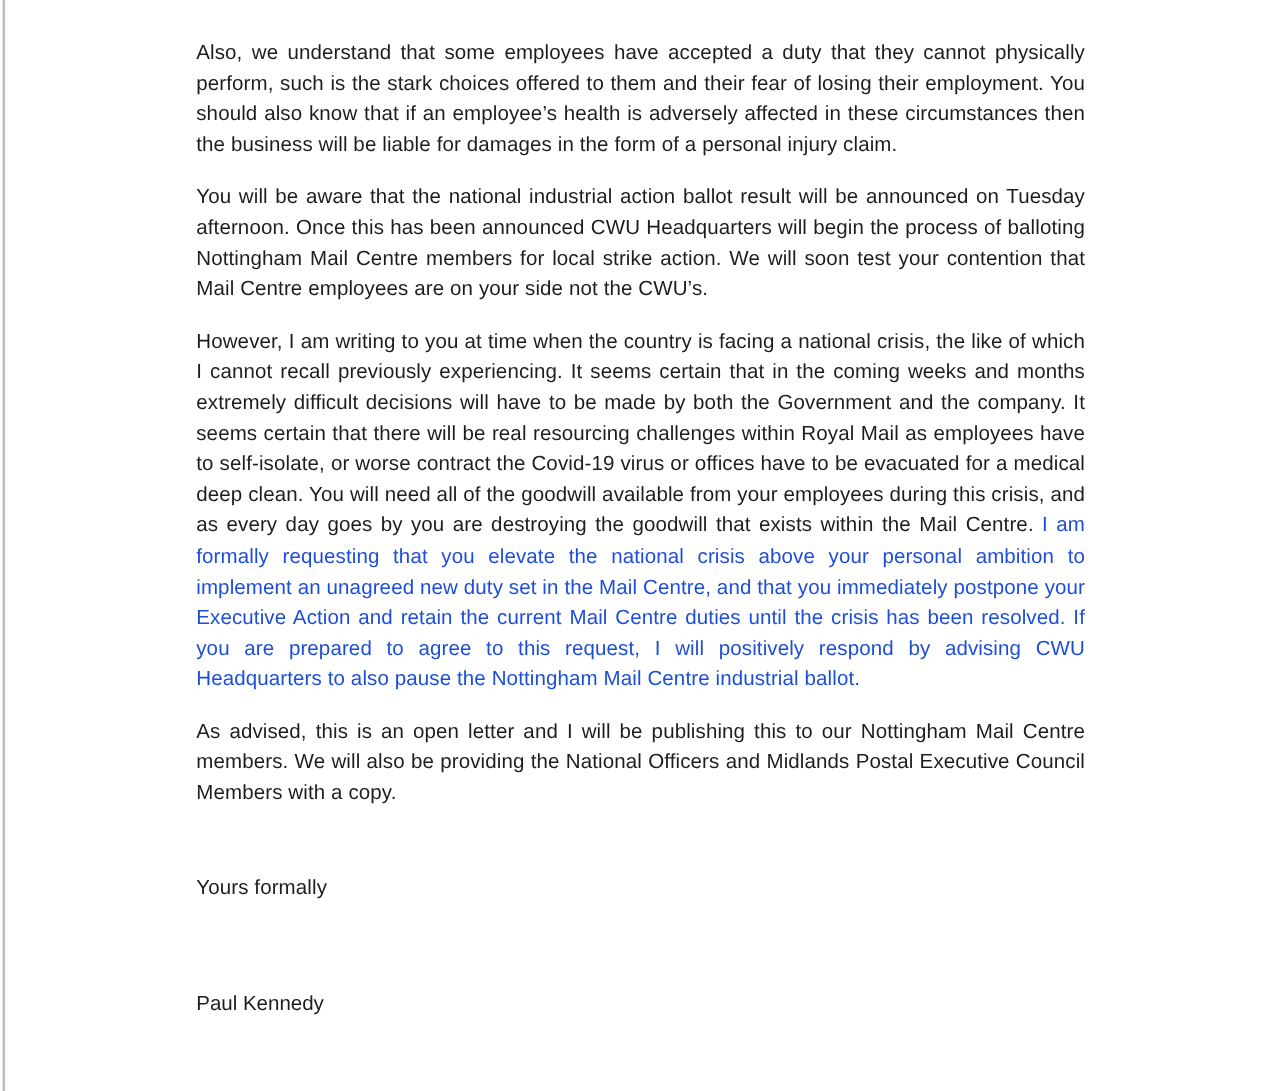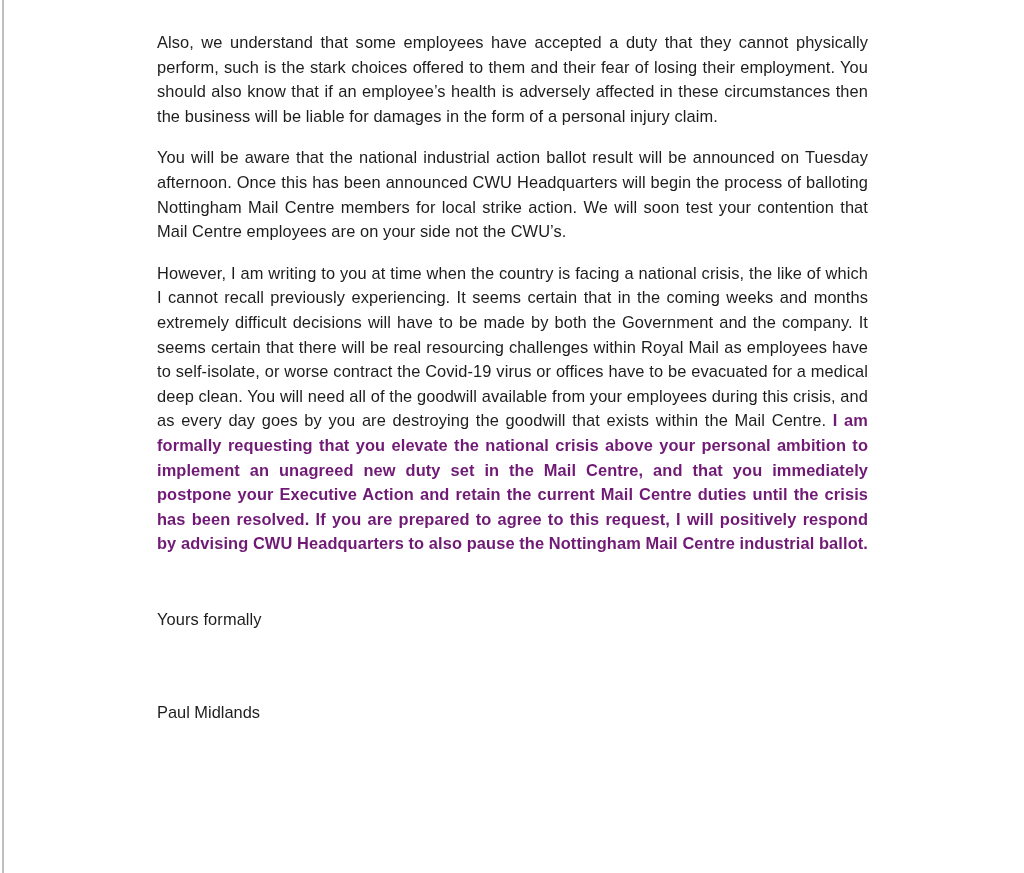--- a/index.html
+++ b/index.html
@@ -32,22 +32,22 @@
     width: 711px;
   }
   .letter-body p {
     margin: 0 0 17px 0;
     font-size: 16.4px;
     line-height: 24.6px;
     text-align: justify;
     letter-spacing: 0.1px;
   }
   .letter-body p b {
-    font-weight: bold;
-    color: #701a75;
+    font-weight: normal;
+    color: #1d4ed8;
   }
   .closing {
     margin-top: 51px !important;
     text-align: left !important;
   }
   .signature-block {
     margin-top: 71px;
     font-size: 16.4px;
     line-height: 21.5px;
   }
@@ -62,21 +62,22 @@
   <div class="scan-edge-left"></div>
 
   <div class="letter-body">
 
     <p><span>Also, we understand that some employees have accepted a duty that they cannot physically perform, such is the stark choices offered to them and their fear of losing their employment. You should also know that if an employee’s health is adversely affected in these circumstances then the business will be liable for damages in the form of a personal injury claim.</span></p>
 
     <p><span>You will be aware that the national industrial action ballot result will be announced on Tuesday afternoon. Once this has been announced CWU Headquarters will begin the process of balloting Nottingham Mail Centre members for local strike action. We will soon test your contention that Mail Centre employees are on your side not the CWU’s.</span></p>
 
     <p><span>However, I am writing to you at time when the country is facing a national crisis, the like of which I cannot recall previously experiencing. It seems certain that in the coming weeks and months extremely difficult decisions will have to be made by both the Government and the company. It seems certain that there will be real resourcing challenges within Royal Mail as employees have to self-isolate, or worse contract the Covid-19 virus or offices have to be evacuated for a medical deep clean. You will need all of the goodwill available from your employees during this crisis, and as every day goes by you are destroying the goodwill that exists within the Mail Centre. </span><b>I am formally requesting that you elevate the national crisis above your personal ambition to implement an unagreed new duty set in the Mail Centre, and that you immediately postpone your Executive Action and retain the current Mail Centre duties until the crisis has been resolved. If you are prepared to agree to this request, I will positively respond by advising CWU Headquarters to also pause the Nottingham Mail Centre industrial ballot.</b></p>
 
+    <p><span>As advised, this is an open letter and I will be publishing this to our Nottingham Mail Centre members. We will also be providing the National Officers and Midlands Postal Executive Council Members with a copy.</span></p>
 
     <p class="closing">Yours formally</p>
 
     <div class="signature-block">
-      <div>Paul Midlands</div>
+      <div>Paul Kennedy</div>
     </div>
 
   </div>
 </div>
 
 </body></html>

